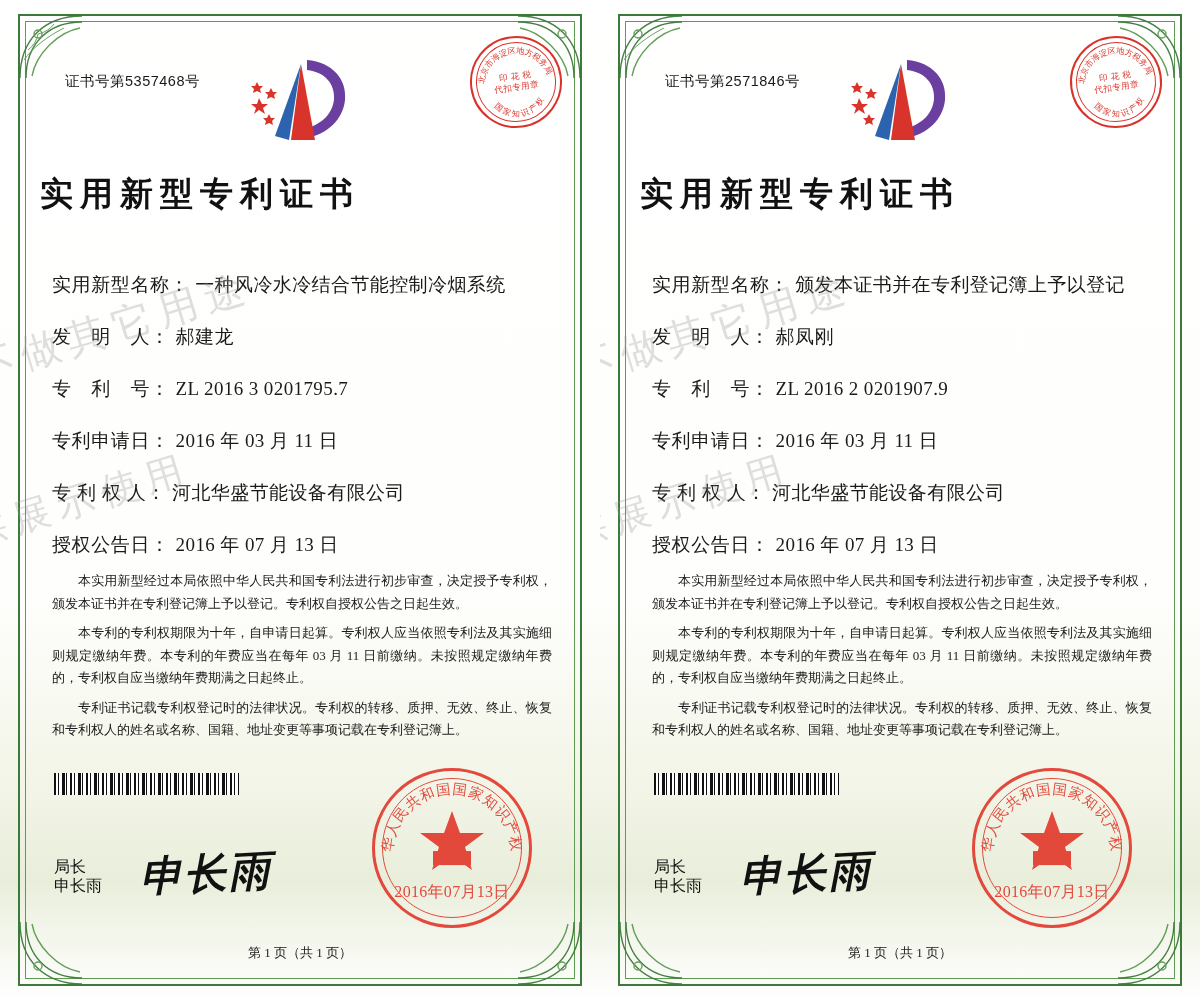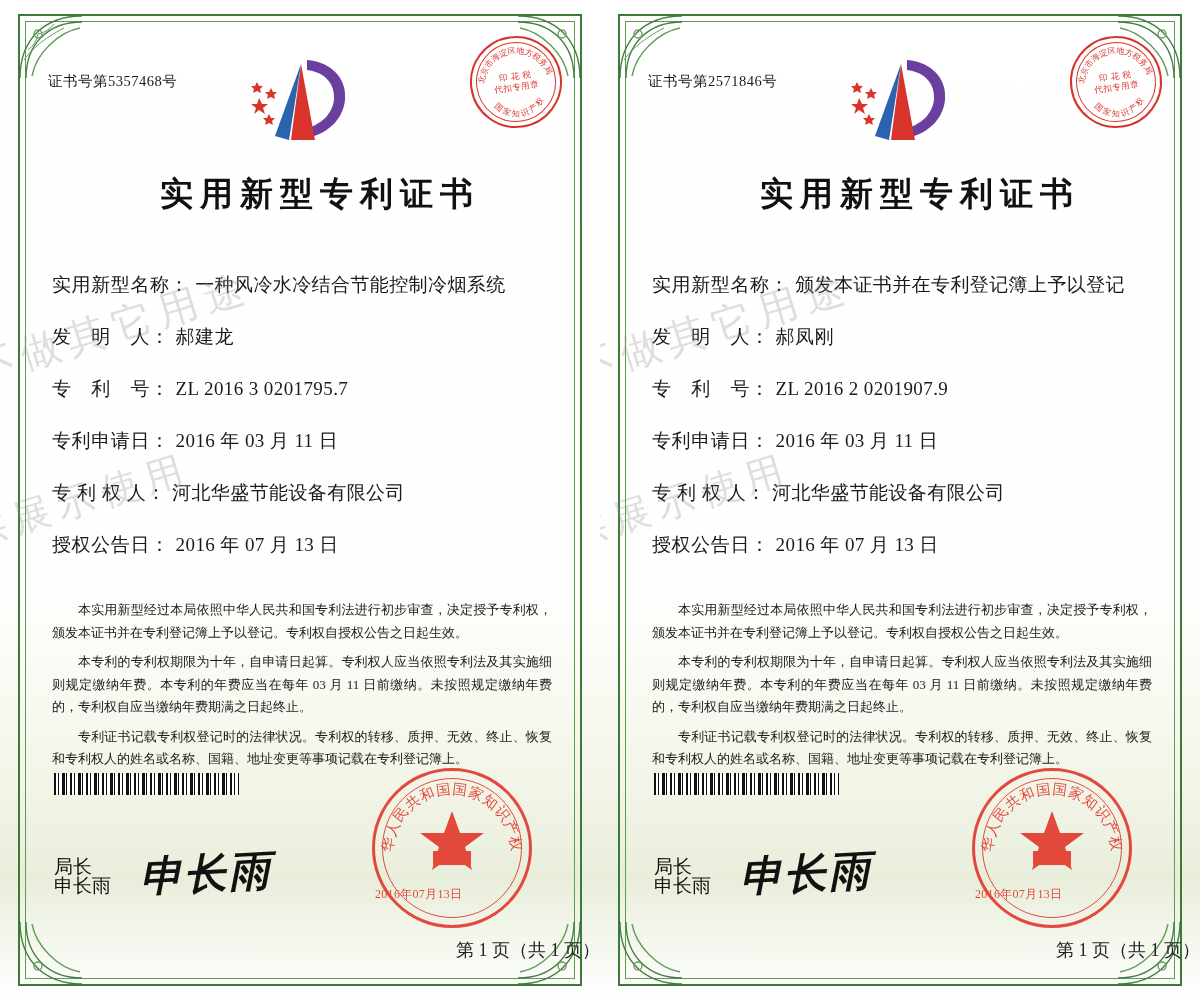--- a/index.html
+++ b/index.html
@@ -41,25 +41,25 @@
   }
   .corner svg { width:100%; height:100%; display:block; }
   .c-tl { left:14px; top:10px; }
   .c-tr { right:14px; top:10px; transform:scaleX(-1); }
   .c-bl { left:14px; bottom:10px; transform:scaleY(-1); }
   .c-br { right:14px; bottom:10px; transform:scale(-1,-1); }
 
   
   .cert-no {
     position:absolute;
-    left:48px; top:72px;
+    left:65px; top:72px;
     font-size:14.5px;
     color:#1a1a1a;
     letter-spacing:.5px;
-    font-family:Liberation Serif, serif;
+    font-family:Liberation Sans, sans-serif;
   }
 
   
   .emblem {
     position:absolute;
     left:50%; top:52px;
     transform:translateX(-50%);
     width:110px; height:95px;
   }
   .emblem svg { width:100%; height:100%; display:block; }
@@ -91,21 +91,21 @@
     font-size:8.5px;
     line-height:11px;
     letter-spacing:.5px;
     font-family:"Liberation Serif", serif;
   }
 
   
   .title {
     position:absolute;
     left:0; right:0; top:172px;
-    text-align:center;
+    text-align:left;
     font-size:33px;
     font-weight:bold;
     letter-spacing:7px;
     color:#111;
     font-family:"Liberation Serif", serif;
     margin-left:40px;
   }
 
   
   .fields {
@@ -125,21 +125,21 @@
   }
   .row .val {
     margin-left:6px;
     letter-spacing:.4px;
   }
   .row.num .val { font-family:"Liberation Serif", serif; }
 
   
   .body-text {
     position:absolute;
-    left:52px; right:48px; top:599px;
+    left:52px; right:48px; top:570px;
     font-size:13px;
     line-height:22.5px;
     color:#1a1a1a;
     text-align:justify;
   }
   .body-text p {
     margin:0 0 7px 0;
     text-indent:26px;
   }
 
@@ -150,21 +150,21 @@
     width:185px; height:22px;
     background:repeating-linear-gradient(90deg,
       #111 0 2px, #fff 2px 4px, #111 4px 5px, #fff 5px 8px,
       #111 8px 11px, #fff 11px 12px, #111 12px 13px, #fff 13px 16px);
   }
 
   
   .sign-block {
     position:absolute;
     left:54px; bottom:105px;
-    font-size:19px;
+    font-size:16px;
     line-height:19px;
     color:#111;
   }
   .handwrite {
     position:absolute;
     left:140px; bottom:98px;
     font-size:42px;
     font-family:"Liberation Serif", serif;
     font-style:italic;
     font-weight:bold;
@@ -193,30 +193,31 @@
   .big-seal .star {
     position:absolute;
     left:50%; top:50%;
     transform:translate(-50%,-58%);
     width:74px; height:74px;
   }
   .big-seal .star svg { width:100%; height:100%; }
   .big-seal .date {
     position:absolute;
     left:0; right:0; bottom:22px;
-    font-size:12px;
+    text-align:center;
+    font-size:16px;
     letter-spacing:.3px;
   }
 
   
   .page-foot {
     position:absolute;
     left:0; right:0; bottom:38px;
-    text-align:right;
-    font-size:18px;
+    text-align:center;
+    font-size:13px;
     color:#222;
   }
 
   
   .watermark {
     position:absolute;
     left:-40px; top:240px;
     width:700px;
     transform:rotate(-17deg);
     font-size:40px;

